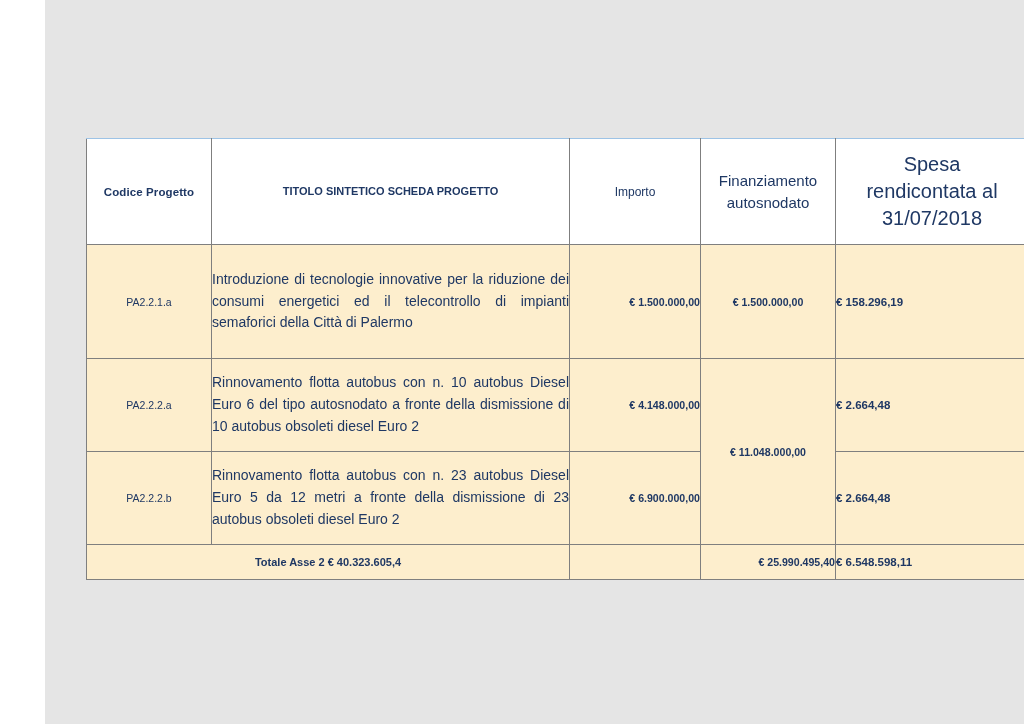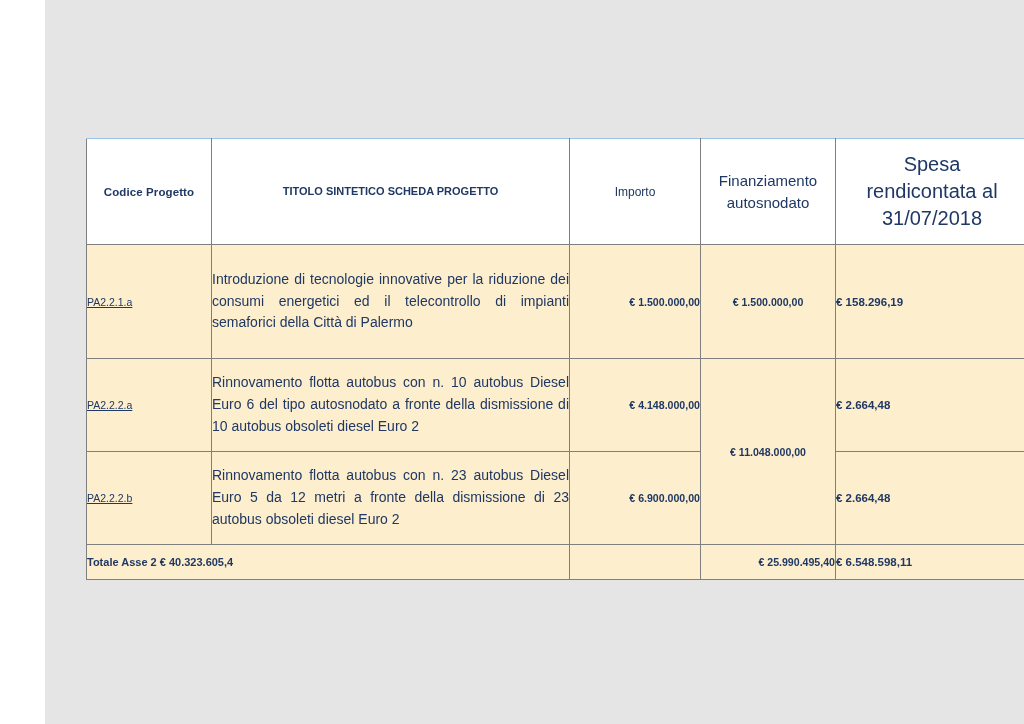--- a/index.html
+++ b/index.html
@@ -83,24 +83,23 @@
     color: #1f3864;
     line-height: 1.35;
     padding: 0 10px;
   }
 
   
   tr.body-row td {
     background: #fdeecd;
   }
   td.code-cell {
-    text-align: left;
+    text-align: center;
     font-size: 10.5px;
     color: #1f3864;
-    text-decoration: underline;
   }
   td.desc-cell {
     text-align: justify;
     text-align-last: left;
     font-size: 14px;
     color: #1f3864;
     padding: 6px 9px 6px 9px;
     line-height: 1.55;
   }
   td.num-cell {
@@ -124,21 +123,21 @@
     padding-right: 7px;
   }
   tr.r1 td { height: 113px; }
   tr.r2 td { height: 92px; }
   tr.r3 td { height: 92px; }
   tr.total-row td {
     background: #fdeecd;
     height: 34px;
   }
   td.total-label {
-    text-align: left;
+    text-align: center;
     font-size: 11px;
     font-weight: bold;
     color: #1f3864;
   }
   td.empty-cell { background: #fdeecd; }
 </style>
 </head>
 <body>
 
 <div class="page">

